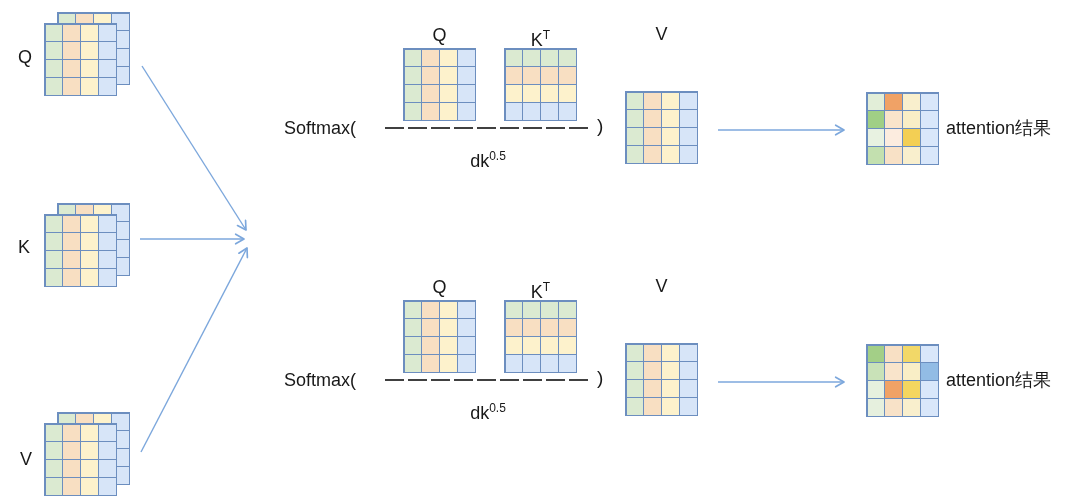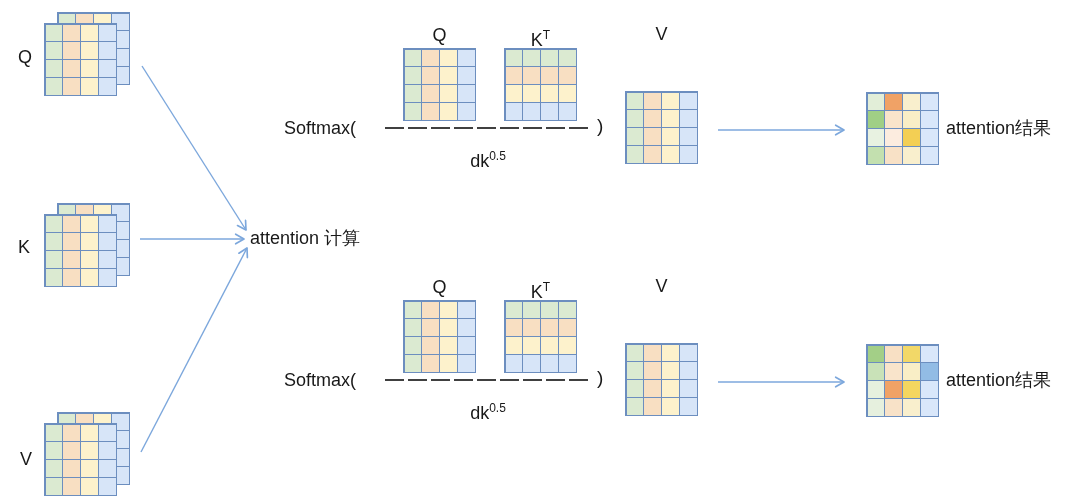--- a/index.html
+++ b/index.html
@@ -174,21 +174,20 @@
         <div class="cell" style="background: rgb(248, 223, 194);"></div>
         <div class="cell" style="background: rgb(253, 242, 204);"></div>
         <div class="cell" style="background: rgb(215, 229, 248);"></div>
         <div class="cell" style="background: rgb(219, 234, 209);"></div>
         <div class="cell" style="background: rgb(248, 223, 194);"></div>
         <div class="cell" style="background: rgb(253, 242, 204);"></div>
         <div class="cell" style="background: rgb(215, 229, 248);"></div>
       </div>
   </div>
 
-  <div class="abs center-label" style="left:250px; top:228px;">attention 计算</div>
 
   <div class="head head-0">
     <div class="abs softmax" style="left:284px; top:118px;">Softmax(</div>
 
     <div class="abs mat-caption" style="left:403px; top:25px; width:73px;">Q</div>
     <div class="abs matrix" style="left:403px; top:48px;">
         <div class="cell" style="background: rgb(219, 234, 209);"></div>
         <div class="cell" style="background: rgb(248, 223, 194);"></div>
         <div class="cell" style="background: rgb(253, 242, 204);"></div>
         <div class="cell" style="background: rgb(215, 229, 248);"></div>

